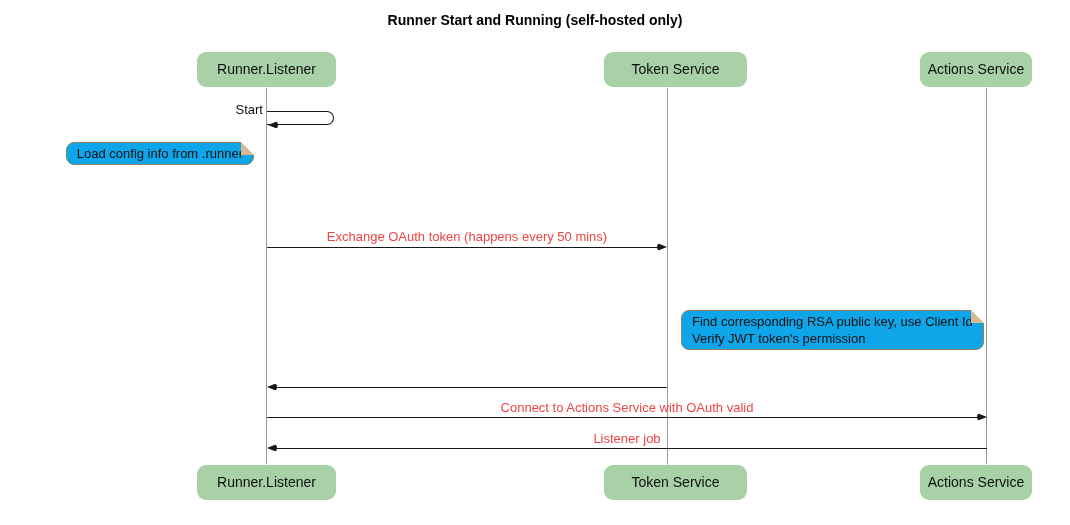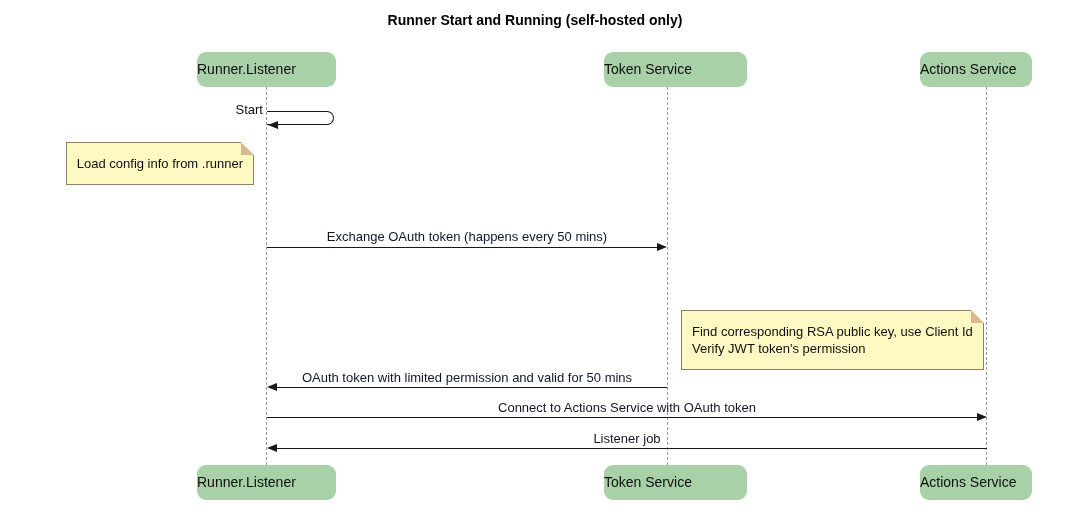--- a/index.html
+++ b/index.html
@@ -1,15 +1,15 @@
 <!DOCTYPE html>
 <html><head>
 <meta charset="utf-8">
 <style>
-  * { margin: 0; padding: 0; box-sizing: border-box; }
+  * { margin: 0; padding: 0; box-sizing: border-box; border-radius: 8px; }
   body { background: #ffffff; font-family: "Liberation Sans", sans-serif; }
   .canvas {
     position: relative;
     width: 1070px;
     height: 525px;
     background: #ffffff;
     overflow: hidden;
     color: #111111;
   }
   .title {
@@ -17,21 +17,21 @@
     left: 0; right: 0; top: 12px;
     text-align: center;
     font-size: 14px;
     font-weight: bold;
     color: #000000;
   }
   .participant {
     position: absolute;
     height: 35px;
     line-height: 35px;
-    text-align: left;
+    text-align: center;
     font-size: 14px;
     background: #a8d1a8;
     border-radius: 9px;
     color: #0e0e0e;
   }
   .p-top { top: 52px; }
   .p-bot { top: 465px; }
   .p0 { left: 197px; width: 139px; }
   .p1 { left: 604px; width: 143px; }
   .p2 { left: 920px; width: 112px; }
@@ -43,21 +43,21 @@
     border-left: 1px dashed #9a9a9a;
   }
   .ll0 { left: 266px; }
   .ll1 { left: 667px; }
   .ll2 { left: 986px; }
   .msg-label {
     position: absolute;
     font-size: 13px;
     line-height: 15px;
     text-align: center;
-    color: #0f172a;
+    color: #ef4444;
     white-space: nowrap;
   }
   .msg-line {
     position: absolute;
     height: 1px;
     background: #181818;
   }
   .arrow-right {
     position: absolute;
     width: 0; height: 0;
@@ -84,25 +84,25 @@
     left: 267px;
     top: 111px;
     width: 67px;
     height: 14px;
     border: 1px solid #181818;
     border-left: none;
     border-radius: 0 8px 8px 0;
   }
   .note {
     position: absolute;
-    background: #fef9c3;
+    background: #0ea5e9;
     border: 1px solid #8f8168;
     font-size: 13px;
     line-height: 17px;
-    padding: 12px 10px;
+    padding: 2px 10px;
     white-space: nowrap;
     color: #101010;
   }
   .note::before {
     content: "";
     position: absolute;
     top: -1px; right: -1px;
     width: 0; height: 0;
     border-style: solid;
     border-width: 0 13px 13px 0;
@@ -152,25 +152,24 @@
   <div class="note note1">Load config info from .runner</div>
   <div class="note note4">
     <div>Find corresponding RSA public key, use Client Id</div>
     <div>Verify JWT token's permission</div>
   </div>
 
   <div class="msg-label lbl-m1">Exchange OAuth token (happens every 50 mins)</div>
   <div class="msg-line line-m1"></div>
   <div class="arrow-right head-m1"></div>
 
-  <div class="msg-label lbl-m2">OAuth token with limited permission and valid for 50 mins</div>
   <div class="msg-line line-m2"></div>
   <div class="arrow-left head-m2"></div>
 
-  <div class="msg-label lbl-m3">Connect to Actions Service with OAuth token</div>
+  <div class="msg-label lbl-m3">Connect to Actions Service with OAuth valid</div>
   <div class="msg-line line-m3"></div>
   <div class="arrow-right head-m3"></div>
 
   <div class="msg-label lbl-m4">Listener job</div>
   <div class="msg-line line-m4"></div>
   <div class="arrow-left head-m4"></div>
 
 </div>
 
 </body></html>

